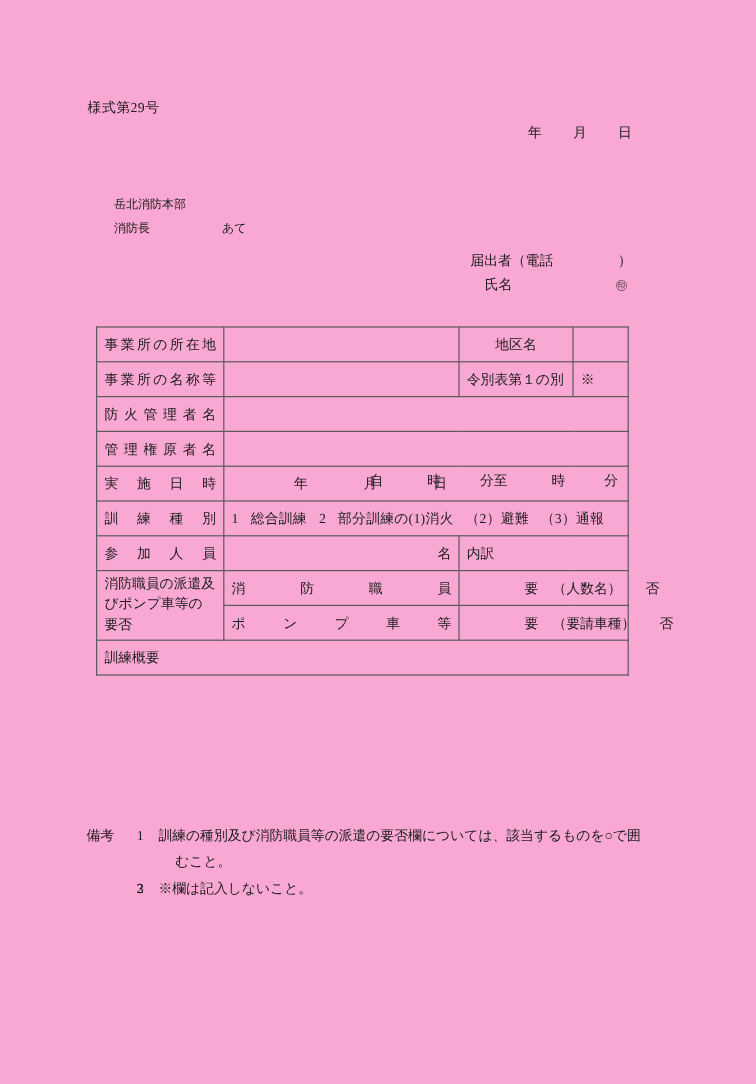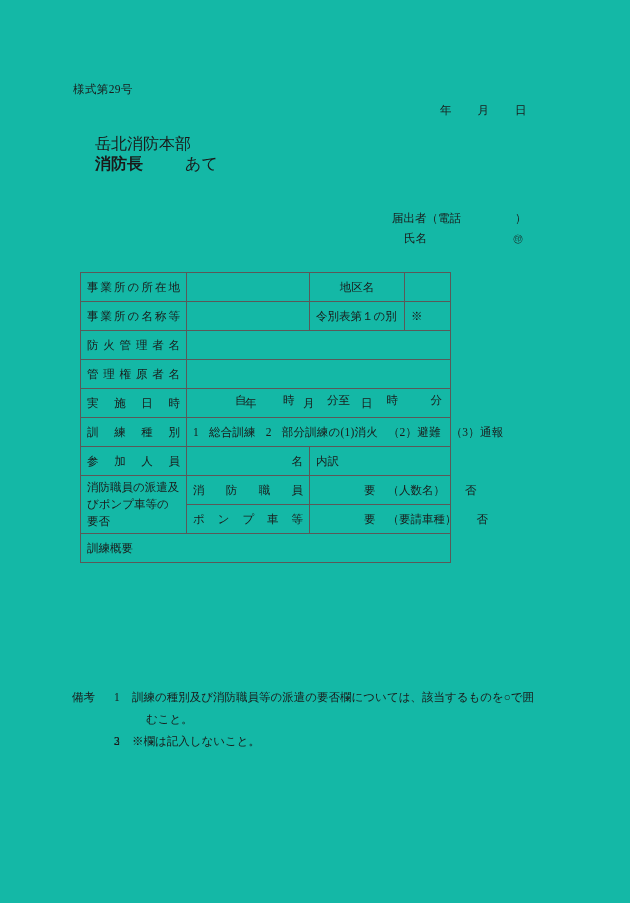--- a/index.html
+++ b/index.html
@@ -13,21 +13,21 @@
     height: 903px;
     position: relative;
     font-family: "Liberation Serif", "DejaVu Serif", serif;
     color: #1a1a1a;
     -webkit-font-smoothing: antialiased;
   }
 
   .page {
     position: absolute;
     inset: 0;
-    background: #14b8a6;
+    background: #f9a8d4;
     padding-left: 18px;
   }
 
   
   .form-no {
     position: absolute;
     left: 73px;
     top: 82px;
     font-size: 11.5px;
     letter-spacing: 0.4px;
@@ -53,28 +53,27 @@
     text-align: center;
     font-size: 13px;
     letter-spacing: 7px;
     text-indent: 7px;
     white-space: nowrap;
   }
 
   .addressee {
     position: absolute;
     left: 95px;
-    top: 134px;
-    font-size: 16px;
+    top: 161px;
+    font-size: 10px;
     line-height: 20px;
   }
   .addressee .chief {
     display: inline-block;
     min-width: 90px;
-    font-weight: bold;
   }
 
   .submitter {
     position: absolute;
     left: 392px;
     top: 208px;
     font-size: 11.5px;
     line-height: 20px;
     white-space: nowrap;
     font-family: Liberation Serif, serif;
@@ -86,21 +85,21 @@
     display: inline-block;
     margin-left: 86px;
     font-size: 10px;
   }
 
   
   .form-table {
     position: absolute;
     left: 80px;
     top: 272px;
-    width: 371px;
+    width: 444px;
     border-collapse: collapse;
     table-layout: fixed;
     font-size: 11.5px;
   }
   .form-table td {
     border: 1px solid #595959;
     padding: 0 6px;
     vertical-align: middle;
     height: 28px;
   }

